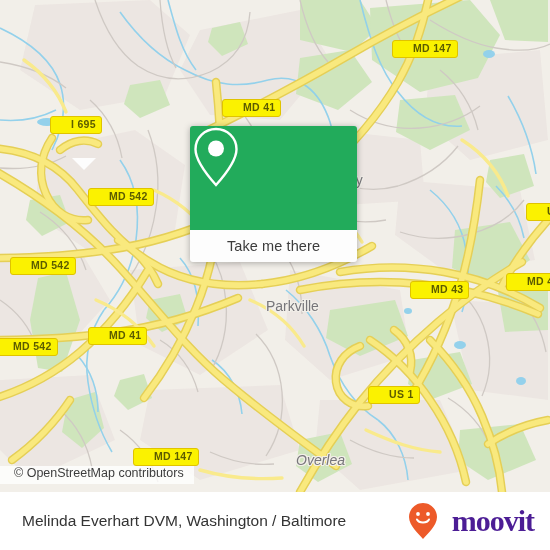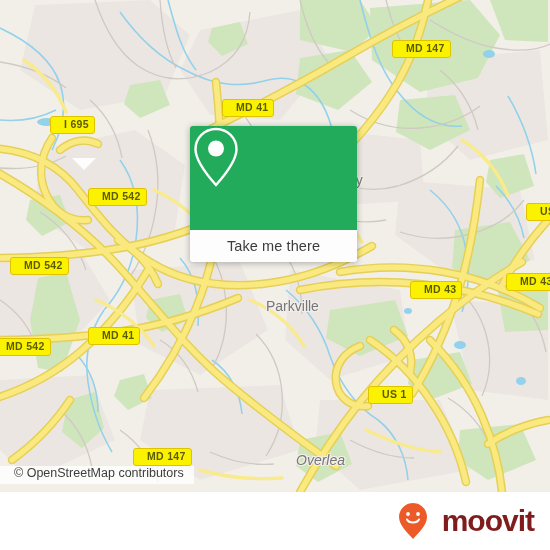--- a/index.html
+++ b/index.html
@@ -17,21 +17,21 @@
   
   .shield{
     position:absolute;
     background:#fbf200;
     border:1.6px solid #e0c300;
     border-radius:3px;
     color:#5c5c00;
     font-weight:bold;
     font-size:10.5px;
     line-height:13px;
-    padding:1px 5px 2px 13px;
+    padding:1px 5px 2px 20px;
     letter-spacing:.3px;
     white-space:nowrap;
     font-family:"Liberation Sans", sans-serif;
     box-sizing:border-box;
     text-align:center;
   }
 
   
   .place{
     position:absolute;
@@ -91,22 +91,22 @@
   }
   #footer-title{
     margin-left:22px;color:#343434;font-size:15.5px;
     white-space:nowrap;font-family:"Liberation Sans", sans-serif;
   }
   #brand{
     position:absolute;right:16px;top:50%;transform:translateY(-50%);
     display:flex;align-items:center;
   }
   #brand-word{
-    color:#7f1d1d;font-size:30px;font-weight:bold;letter-spacing:-1px;
-    font-family:Liberation Sans, sans-serif;line-height:30px;
+    color:#4c1d95;font-size:30px;font-weight:bold;letter-spacing:-1px;
+    font-family:Liberation Serif, serif;line-height:30px;
     margin-left:14px;
   }
 </style>
 </head>
 <body>
 
 <div id="page">
 
   <div id="map">
     <svg width="550" height="492" viewBox="0 0 550 492">
@@ -335,20 +335,21 @@
       <div id="popup-foot">
         <span>Take me there</span>
       </div>
     </div>
     <div id="popup-tail"></div>
 
     <div id="attrib">© OpenStreetMap contributors</div>
   </div>
 
   <div id="footer">
+    <div id="footer-title">Melinda Everhart DVM, Washington / Baltimore</div>
     <div id="brand">
       <svg width="30" height="38" viewBox="0 0 30 38">
         <path d="M15 1 C7.3 1 1 7.3 1 15 C1 24 11 32 15 37 C19 32 29 24 29 15 C29 7.3 22.7 1 15 1 Z" fill="#ed5a29"></path>
         <circle cx="10" cy="12" r="1.9" fill="#ffffff"></circle>
         <circle cx="20" cy="12" r="1.9" fill="#ffffff"></circle>
         <path d="M9 17.5 C11 21.5 19 21.5 21 17.5" fill="none" stroke="#ffffff" stroke-width="2" stroke-linecap="round"></path>
       </svg>
       <span id="brand-word">moovit</span>
     </div>
   </div>

